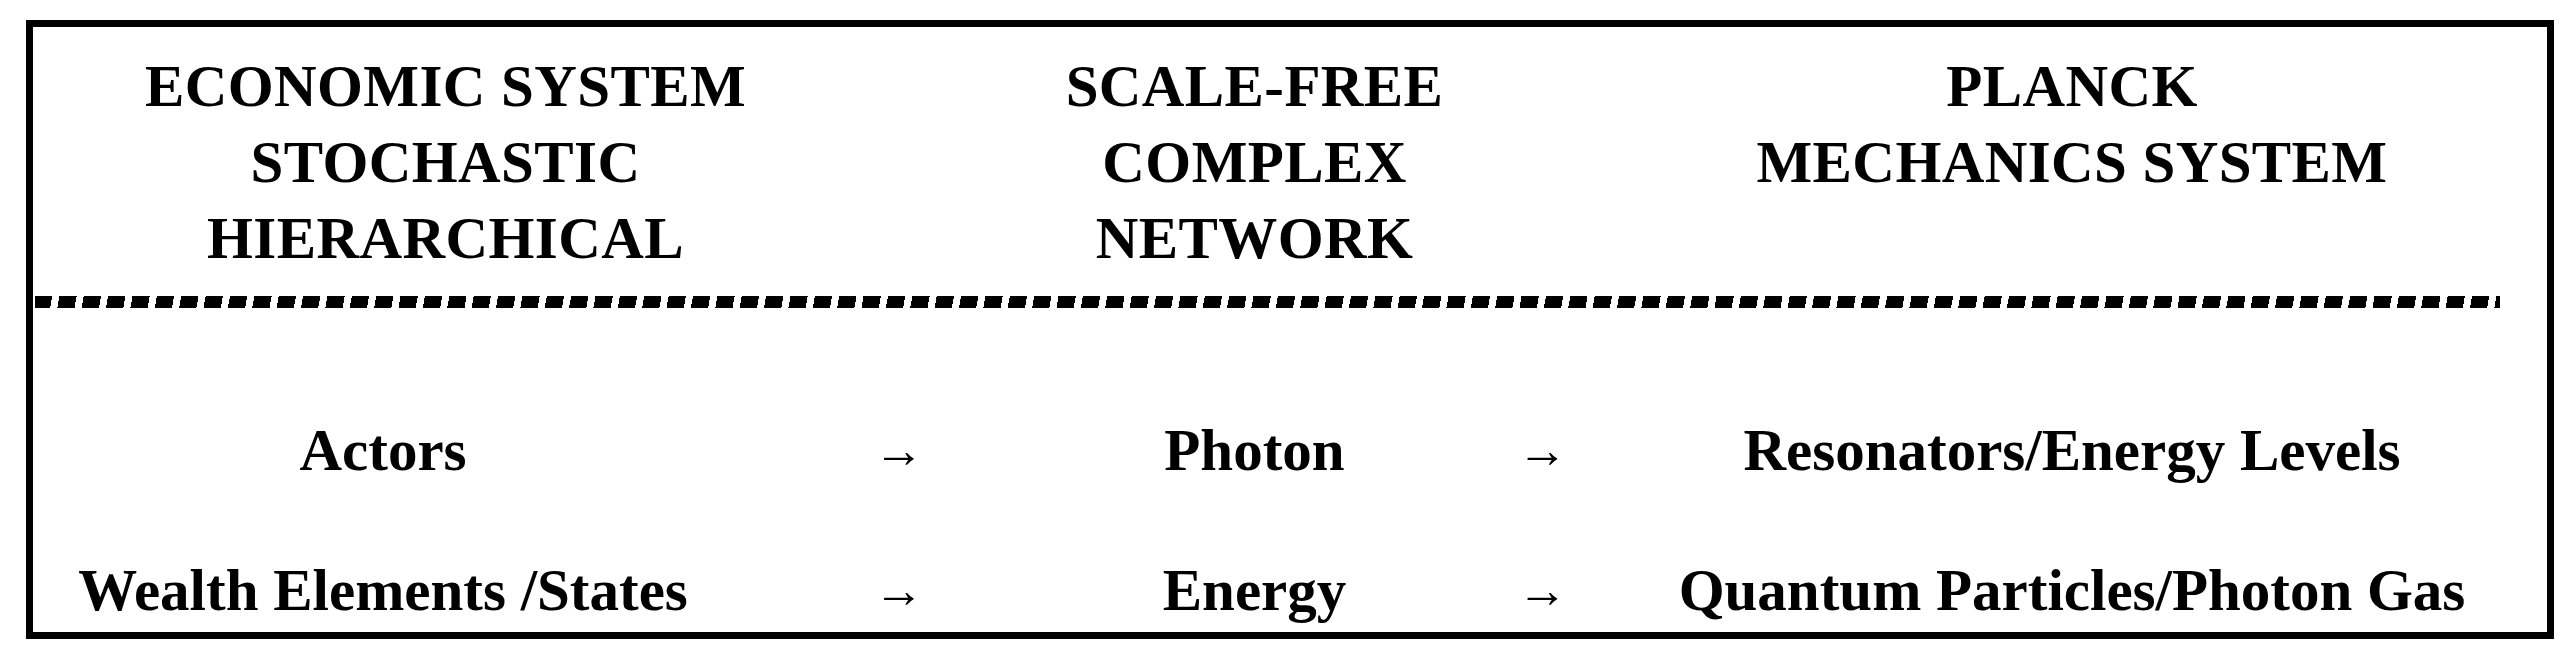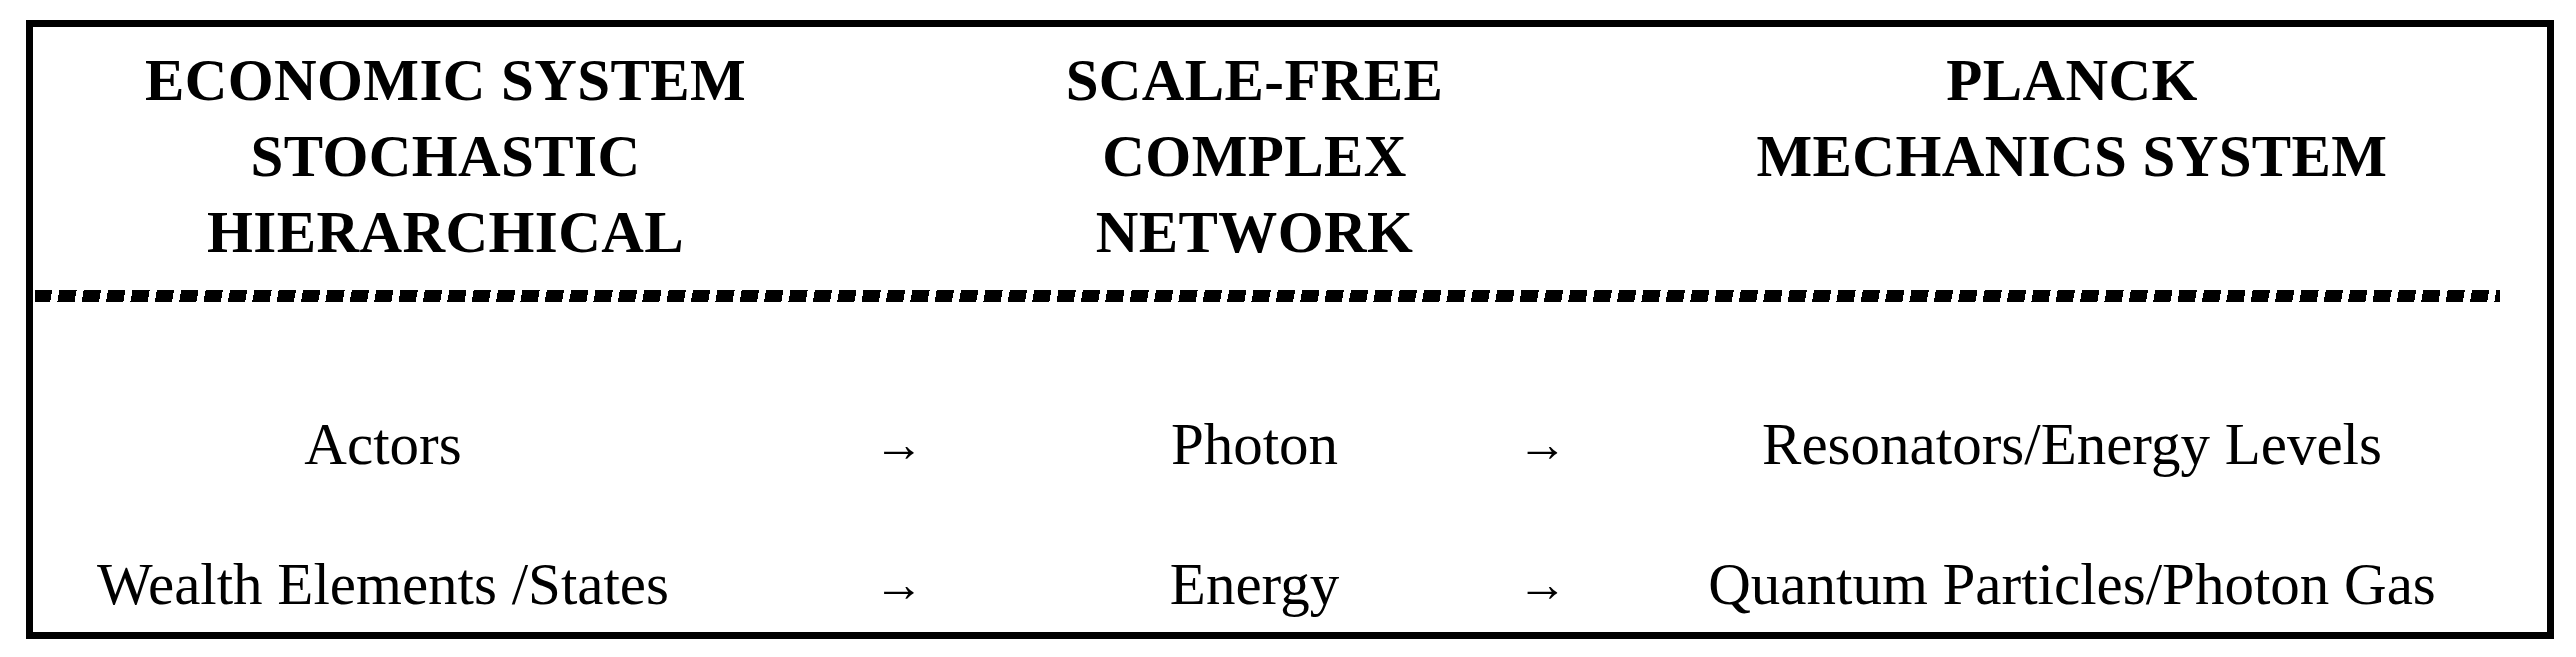--- a/index.html
+++ b/index.html
@@ -27,21 +27,21 @@
     background: #ffffff;
     display: flex;
     flex-direction: column;
   }
   .headers,
   .drow {
     display: grid;
     grid-template-columns: 778px 210px 467px 109px 1fr;
   }
   .headers {
-    margin-top: 15px;
+    margin-top: 21px;
   }
   .hcell {
     text-align: center;
   }
   .hcell.c1 { padding-left: 47px; }
   .hcell.c3 { }
   .hline {
     font-size: 59px;
     font-weight: 700;
     line-height: 76px;
@@ -61,21 +61,21 @@
     );
   }
   .drow {
     align-items: center;
     height: 66px;
   }
   .r1 { margin-top: 109px; }
   .r2 { margin-top: 74px; }
   .dcell {
     font-size: 59px;
-    font-weight: 400;
+    font-weight: 700;
     line-height: 66px;
     text-align: center;
     white-space: nowrap;
   }
   .dcell.c1 { padding-right: 78px; }
   .acell {
     text-align: center;
   }
   .arrow {
     font-size: 50px;

